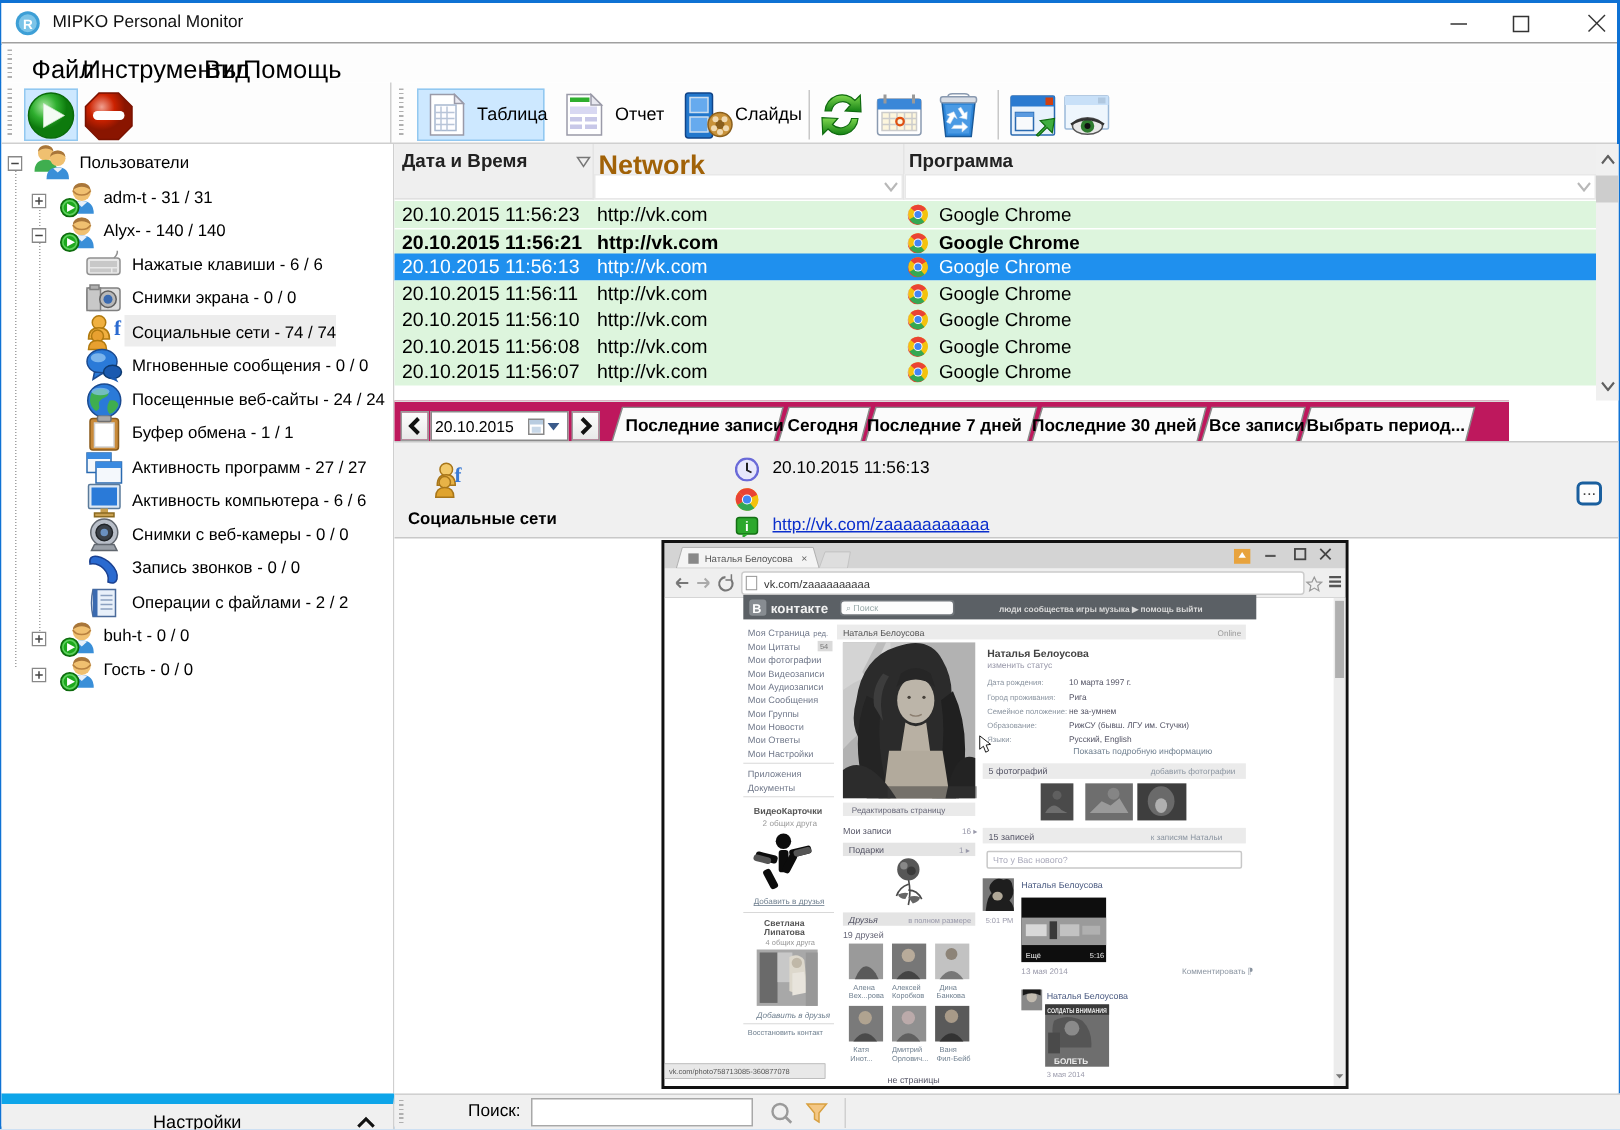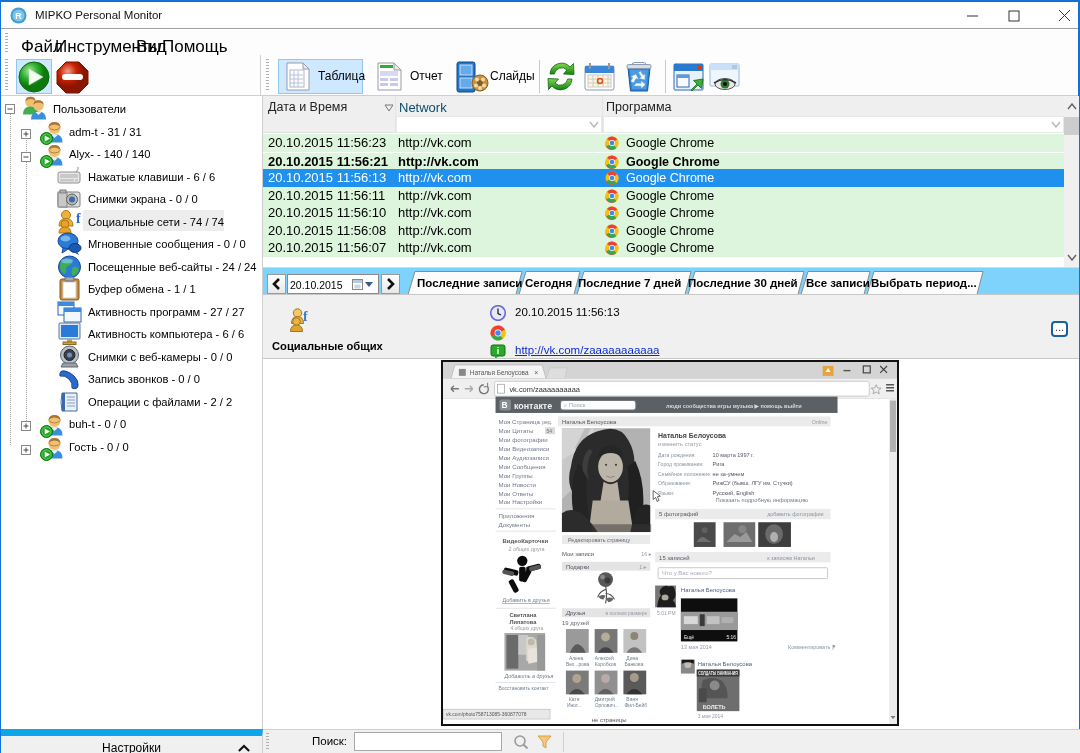--- a/index.html
+++ b/index.html
@@ -20,27 +20,27 @@
 #tbdiv { position:absolute; left:259px; top:0; width:1px; height:41px; background:#cfcfcf; }
 .grip { background:repeating-linear-gradient(to bottom,#b0b0b0 0 1px,transparent 1px 3px); }
 
 #tree { position:absolute; left:0; top:94px; width:262px; height:633px; background:#fff; border-right:1px solid #cfcfcf; }
 .titem { position:absolute; height:22px; line-height:22px; font-size:11.2px; white-space:nowrap; }
 
 #settings { position:absolute; left:0; top:727px; width:262px; height:24px; background:#f0f0f0; border-top:7px solid #0ea5e9; border-right:1px solid #cfcfcf;}
 
 #main { position:absolute; left:262px; top:94px; width:816px; height:633px; background:#fff; }
 
-#tblhead { position:absolute; left:0; top:0; width:801px; height:37px; background:#efefef; border-bottom:1px solid #e0e0e0; }
+#tblhead { position:absolute; left:0; top:0; width:801px; height:37px; background:#efefef; border-bottom:1px solid #e0e0e0;font-weight:bold; }
 #rows { position:absolute; left:0; top:37px; width:801px; height:124px; }
 .row { position:absolute; left:0; width:801px; height:18px; line-height:18px; background:#ddf5dd; font-size:13px; }
 .row.sel { background:#1f90ee; color:#fff; }
 #vscroll { position:absolute; left:801px; top:0; width:15px; height:171px; background:#f0f0f0; }
 
-#navbar { position:absolute; left:0; top:171px; width:816px; height:27px; background:#7dd3fc; border-top:1px solid #d9d9d9; }
+#navbar { position:absolute; left:0; top:171px; width:743px; height:27px; background:#be185d; border-top:1px solid #d9d9d9; }
 .row .c1 { position:absolute; left:5px; }
 .row .c2 { position:absolute; left:135px; }
 .row .c3 { position:absolute; left:363px; font-size:12.5px; }
 .row svg.chr { position:absolute; left:342px; top:2px; }
 
 #detail { position:absolute; left:0; top:198px; width:816px; height:64px; background:#f0f0f0; border-top:1px solid #c8c8c8; }
 
 #preview { position:absolute; left:0; top:262px; width:816px; height:371px; background:#fff; border-top:1px solid #c8c8c8; }
 
 #searchbar { position:absolute; left:262px; top:727px; width:818px; height:24px; background:#f0f0f0; border-top:1px solid #d0d0d0; }
@@ -389,21 +389,21 @@
     <svg style="position:absolute;left:237px;top:8px;" width="12" height="9" viewBox="0 0 14 10">
         <path d="M1 8 L7 2 L13 8" fill="none" stroke="#111" stroke-width="2.4"></path>
       </svg>
   </div>
   <div id="main">
     <div id="tblhead">
       <div style="position:absolute;left:5px;top:4px;font-size:12.5px;color:#222;">Дата и Время</div>
       <svg style="position:absolute;left:121px;top:8px;" width="10" height="8" viewBox="0 0 10 8">
           <path d="M1 1 L9 1 L5 7 Z" fill="none" stroke="#777"></path>
         </svg>
-      <div style="position:absolute;left:136px;top:4px;font-size:13px;color:#0c4a6e;">Network</div>
+      <div style="position:absolute;left:136px;top:4px;font-size:18px;color:#a16207;">Network</div>
       <div style="position:absolute;left:343px;top:4px;font-size:12.5px;color:#222;">Программа</div>
       <div style="position:absolute;left:132px;top:0;width:1px;height:37px;background:#e4e4e4;"></div>
       <div style="position:absolute;left:339px;top:0;width:1px;height:37px;background:#e4e4e4;"></div>
       <div style="position:absolute;left:133px;top:20px;width:206px;height:17px;background:#fff;border:1px solid #e8e8e8;"></div>
       <svg style="position:absolute;left:326px;top:25px;" width="10" height="7" viewBox="0 0 10 7">
           <path d="M1 1 L5 6 L9 1" fill="none" stroke="#b8b8b8" stroke-width="1.4"></path>
         </svg>
       <div style="position:absolute;left:340px;top:20px;width:461px;height:17px;background:#fff;border:1px solid #e8e8e8;"></div>
       <svg style="position:absolute;left:788px;top:25px;" width="10" height="7" viewBox="0 0 10 7">
           <path d="M1 1 L5 6 L9 1" fill="none" stroke="#b8b8b8" stroke-width="1.4"></path>
@@ -558,21 +558,21 @@
       </svg>
     </div>
     <div id="detail">
       <svg style="position:absolute;left:27px;top:13px;" width="21" height="26" viewBox="0 0 21 26">
         <circle cx="7.5" cy="5" r="4.2" fill="#f2c96a" stroke="#a8761a"></circle>
         <path d="M1.5 15.5 Q1.5 8.5 7.5 8.5 Q13.5 8.5 13.5 15.5 Z" fill="#e8b347" stroke="#a8761a"></path>
         <circle cx="6.5" cy="13.5" r="3.8" fill="#e8b347" stroke="#a8761a"></circle>
         <path d="M0.5 23.5 Q0.5 17 6.5 17 Q12.5 17 12.5 23.5 Z" fill="#dfa32e" stroke="#a8761a"></path>
         <text x="13" y="13" font-size="14" font-weight="bold" fill="#3a7ad4" font-family="Liberation Serif">f</text>
       </svg>
-      <div style="position:absolute;left:9px;top:45px;font-size:11.2px;font-weight:bold;">Социальные общих</div>
+      <div style="position:absolute;left:9px;top:45px;font-size:11.2px;font-weight:bold;">Социальные сети</div>
       <svg style="position:absolute;left:227px;top:10px;" width="16" height="16" viewBox="0 0 16 16">
           <circle cx="8" cy="8" r="7.3" fill="#e8e8fc" stroke="#6a6ad8" stroke-width="1.6"></circle>
           <path d="M8 3.5 L8 8.5 L11 10" fill="none" stroke="#222" stroke-width="1.3"></path>
         </svg>
       <div style="position:absolute;left:252px;top:11px;font-size:11.5px;">20.10.2015 11:56:13</div>
       <svg style="position:absolute;left:227px;top:30px;" width="16" height="16" viewBox="0 0 16 16">
         <circle cx="8" cy="8" r="7.5" fill="#f4c20d"></circle>
         <path d="M8 8 L2.4 3 A7.5 7.5 0 0 1 14.9 5 Z" fill="#ea4335"></path>
         <path d="M14.9 5 L8 8 L12.9 13.8 A7.5 7.5 0 0 0 14.9 5 Z" fill="#f4c20d"></path>
         <path d="M2.4 3 A7.5 7.5 0 0 0 1.6 11.7 L8 8 Z" fill="#ea4335"></path>

